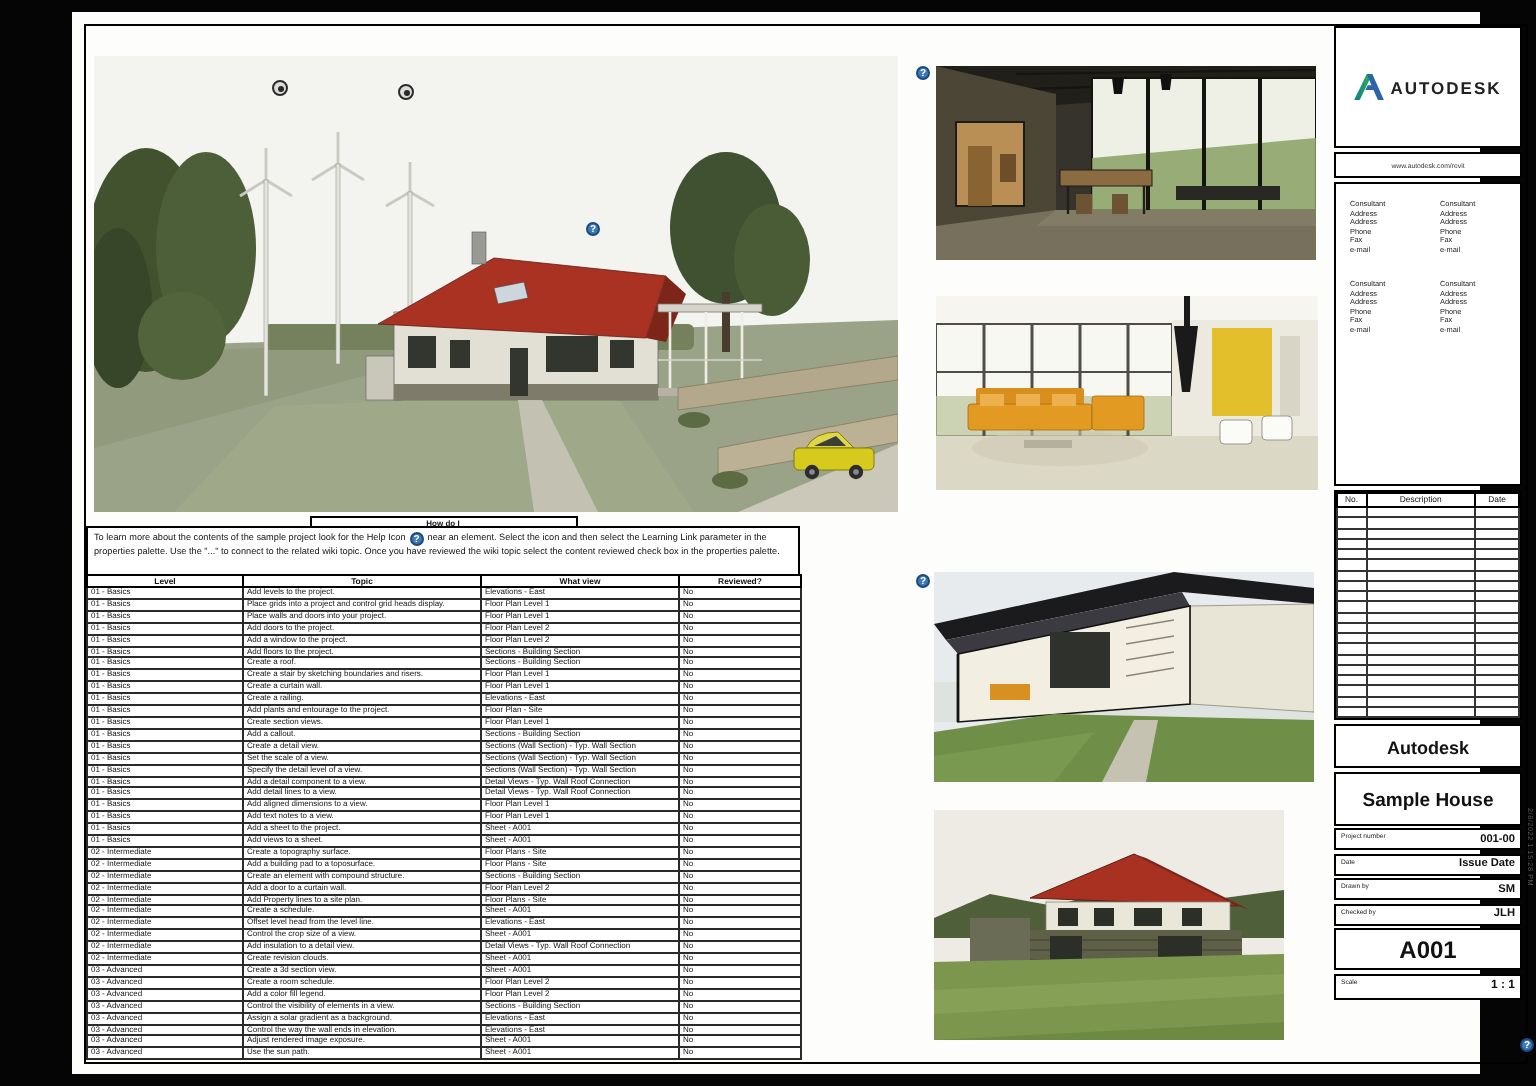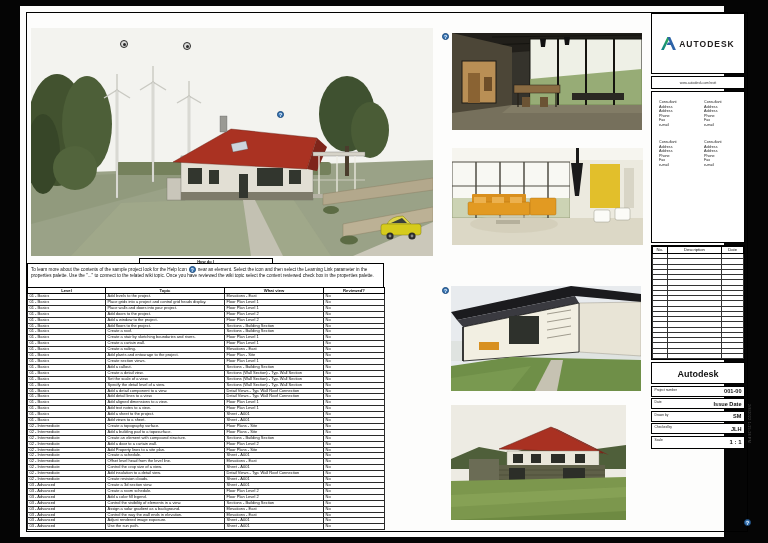--- a/index.html
+++ b/index.html
@@ -1,18 +1,18 @@
 <!DOCTYPE html>
 <html><head>
 <meta charset="utf-8">
 <style>
   *{margin:0;padding:0;box-sizing:border-box}
   html,body{width:768px;height:543px;overflow:hidden}
   body{background:#050505;position:relative;font-family:"Liberation Sans",sans-serif;color:#111}
-  #sheet{position:absolute;left:20px;top:6px;width:704px;height:531px;background:#fdfdfc}
+  #sheet{position:absolute;left:36px;top:6px;width:704px;height:531px;background:#fdfdfc}
   #frame{position:absolute;left:6px;top:6px;width:722px;height:520px;border:1px solid #000;pointer-events:none}
 
   
   .render{position:absolute;display:block}
   #render-main{left:11px;top:22px}
   #render-kitchen{left:432px;top:27px}
   #render-living{left:432px;top:142px}
   #render-section{left:431px;top:280px}
   #render-exterior{left:431px;top:399px}
 
@@ -694,38 +694,40 @@
             <tr>
               <td></td>
               <td></td>
               <td></td>
             </tr>
           </tbody>
       </table>
     </div>
     <div id="tb-main">
       <div class="tb-cell tb-client">Autodesk</div>
+      <div class="tb-cell tb-project">Sample House</div>
       <div>
           <div class="tb-field">
             <span class="lbl">Project number</span>
             <span class="val">001-00</span>
           </div>
           <div class="tb-field">
             <span class="lbl">Date</span>
             <span class="val">Issue Date</span>
           </div>
           <div class="tb-field">
             <span class="lbl">Drawn by</span>
             <span class="val">SM</span>
           </div>
           <div class="tb-field">
             <span class="lbl">Checked by</span>
             <span class="val">JLH</span>
           </div>
         </div>
+      <div class="tb-cell tb-number">A001</div>
       <div class="tb-scale">
         <span class="lbl">Scale</span>
         <span class="val">1 : 1</span>
       </div>
     </div>
   </div>
 
   <div id="print-stamp">2/8/2022 1:15:28 PM</div>
 </div>
 

